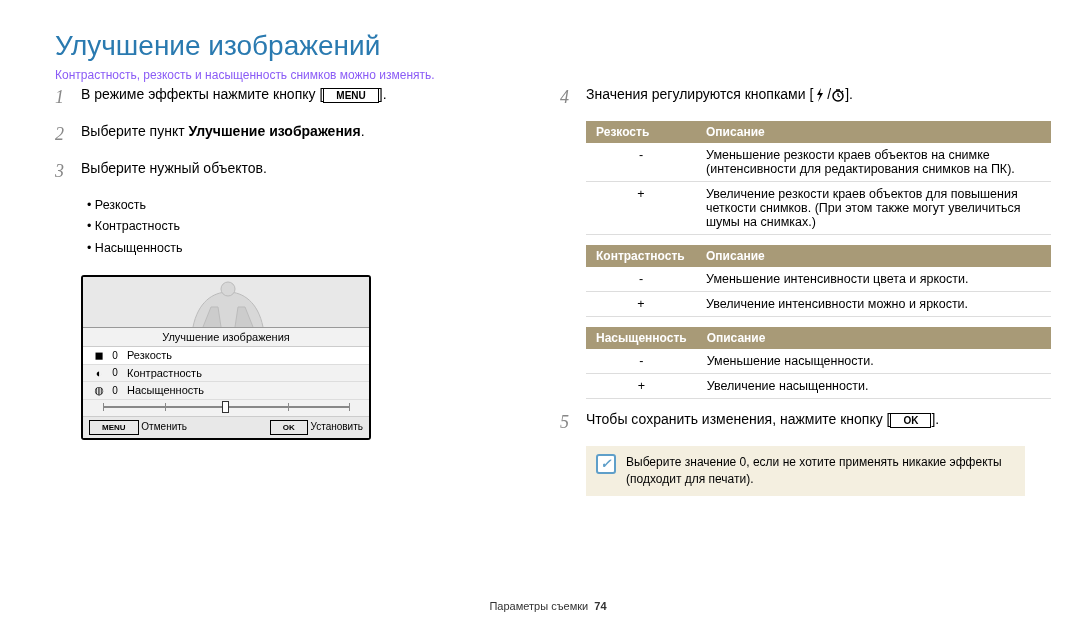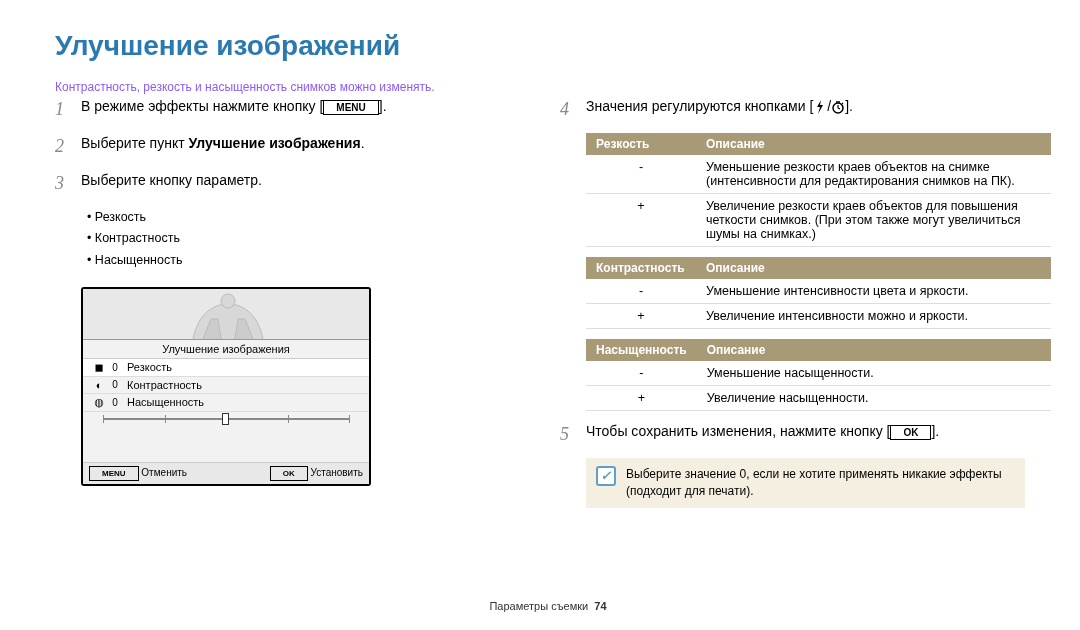--- a/index.html
+++ b/index.html
@@ -7,23 +7,23 @@
     width: 1080px;
     height: 630px;
     background: #fff;
     font-family: Arial, sans-serif;
     color: #000;
     position: relative;
     padding: 30px 55px 0 55px;
   }
   .heading {
     font-size: 28px;
-    font-weight: bold;
+    font-weight: normal;
     color: #2a7ab0;
-    margin-bottom: 18px;
+    margin-bottom: 6px;
   }
   .subtitle {
     font-size: 12px;
     color: #8b5cf6;
     margin-bottom: 2px;
   }
   .columns {
     display: flex;
     gap: 40px;
   }
@@ -117,21 +117,20 @@
   }
   .slider-track {
     position:absolute; top:4px; left:0; right:0; height:2px; background:#888;
   }
   .slider-tick { position:absolute; top:1px; width:1px; height:8px; background:#888; }
   .slider-thumb { position:absolute; top:-1px; width:7px; height:12px; background:#fff; border:1px solid #333; left:calc(50% - 4px); }
   .lcd-footer {
     display:flex; justify-content: space-between;
     padding: 3px 6px; background:#e8e8e8; font-size:10px;
     border-top: 1px solid #ccc;
-    margin-top: 34px;
   }
 
   table.desc {
     width: 100%;
     border-collapse: collapse;
     font-size: 12.5px;
     margin-left: 26px;
     margin-bottom: 10px;
   }
   table.desc th {
@@ -196,21 +195,21 @@
 
     <div class="step">
       <div class="step-num">2</div>
       <div>
         <span>Выберите пункт </span><span class="bold">Улучшение изображения</span><span>.</span>
       </div>
     </div>
 
     <div class="step">
       <div class="step-num">3</div>
-      <div>Выберите кнопку параметр.</div>
+      <div>Выберите нужный объектов.</div>
     </div>
 
     <ul class="bullets">
       <li>Резкость</li>
       <li>Контрастность</li>
       <li>Насыщенность</li>
     </ul>
 
     <div class="lcd-wrap">
       <div class="lcd-top">

